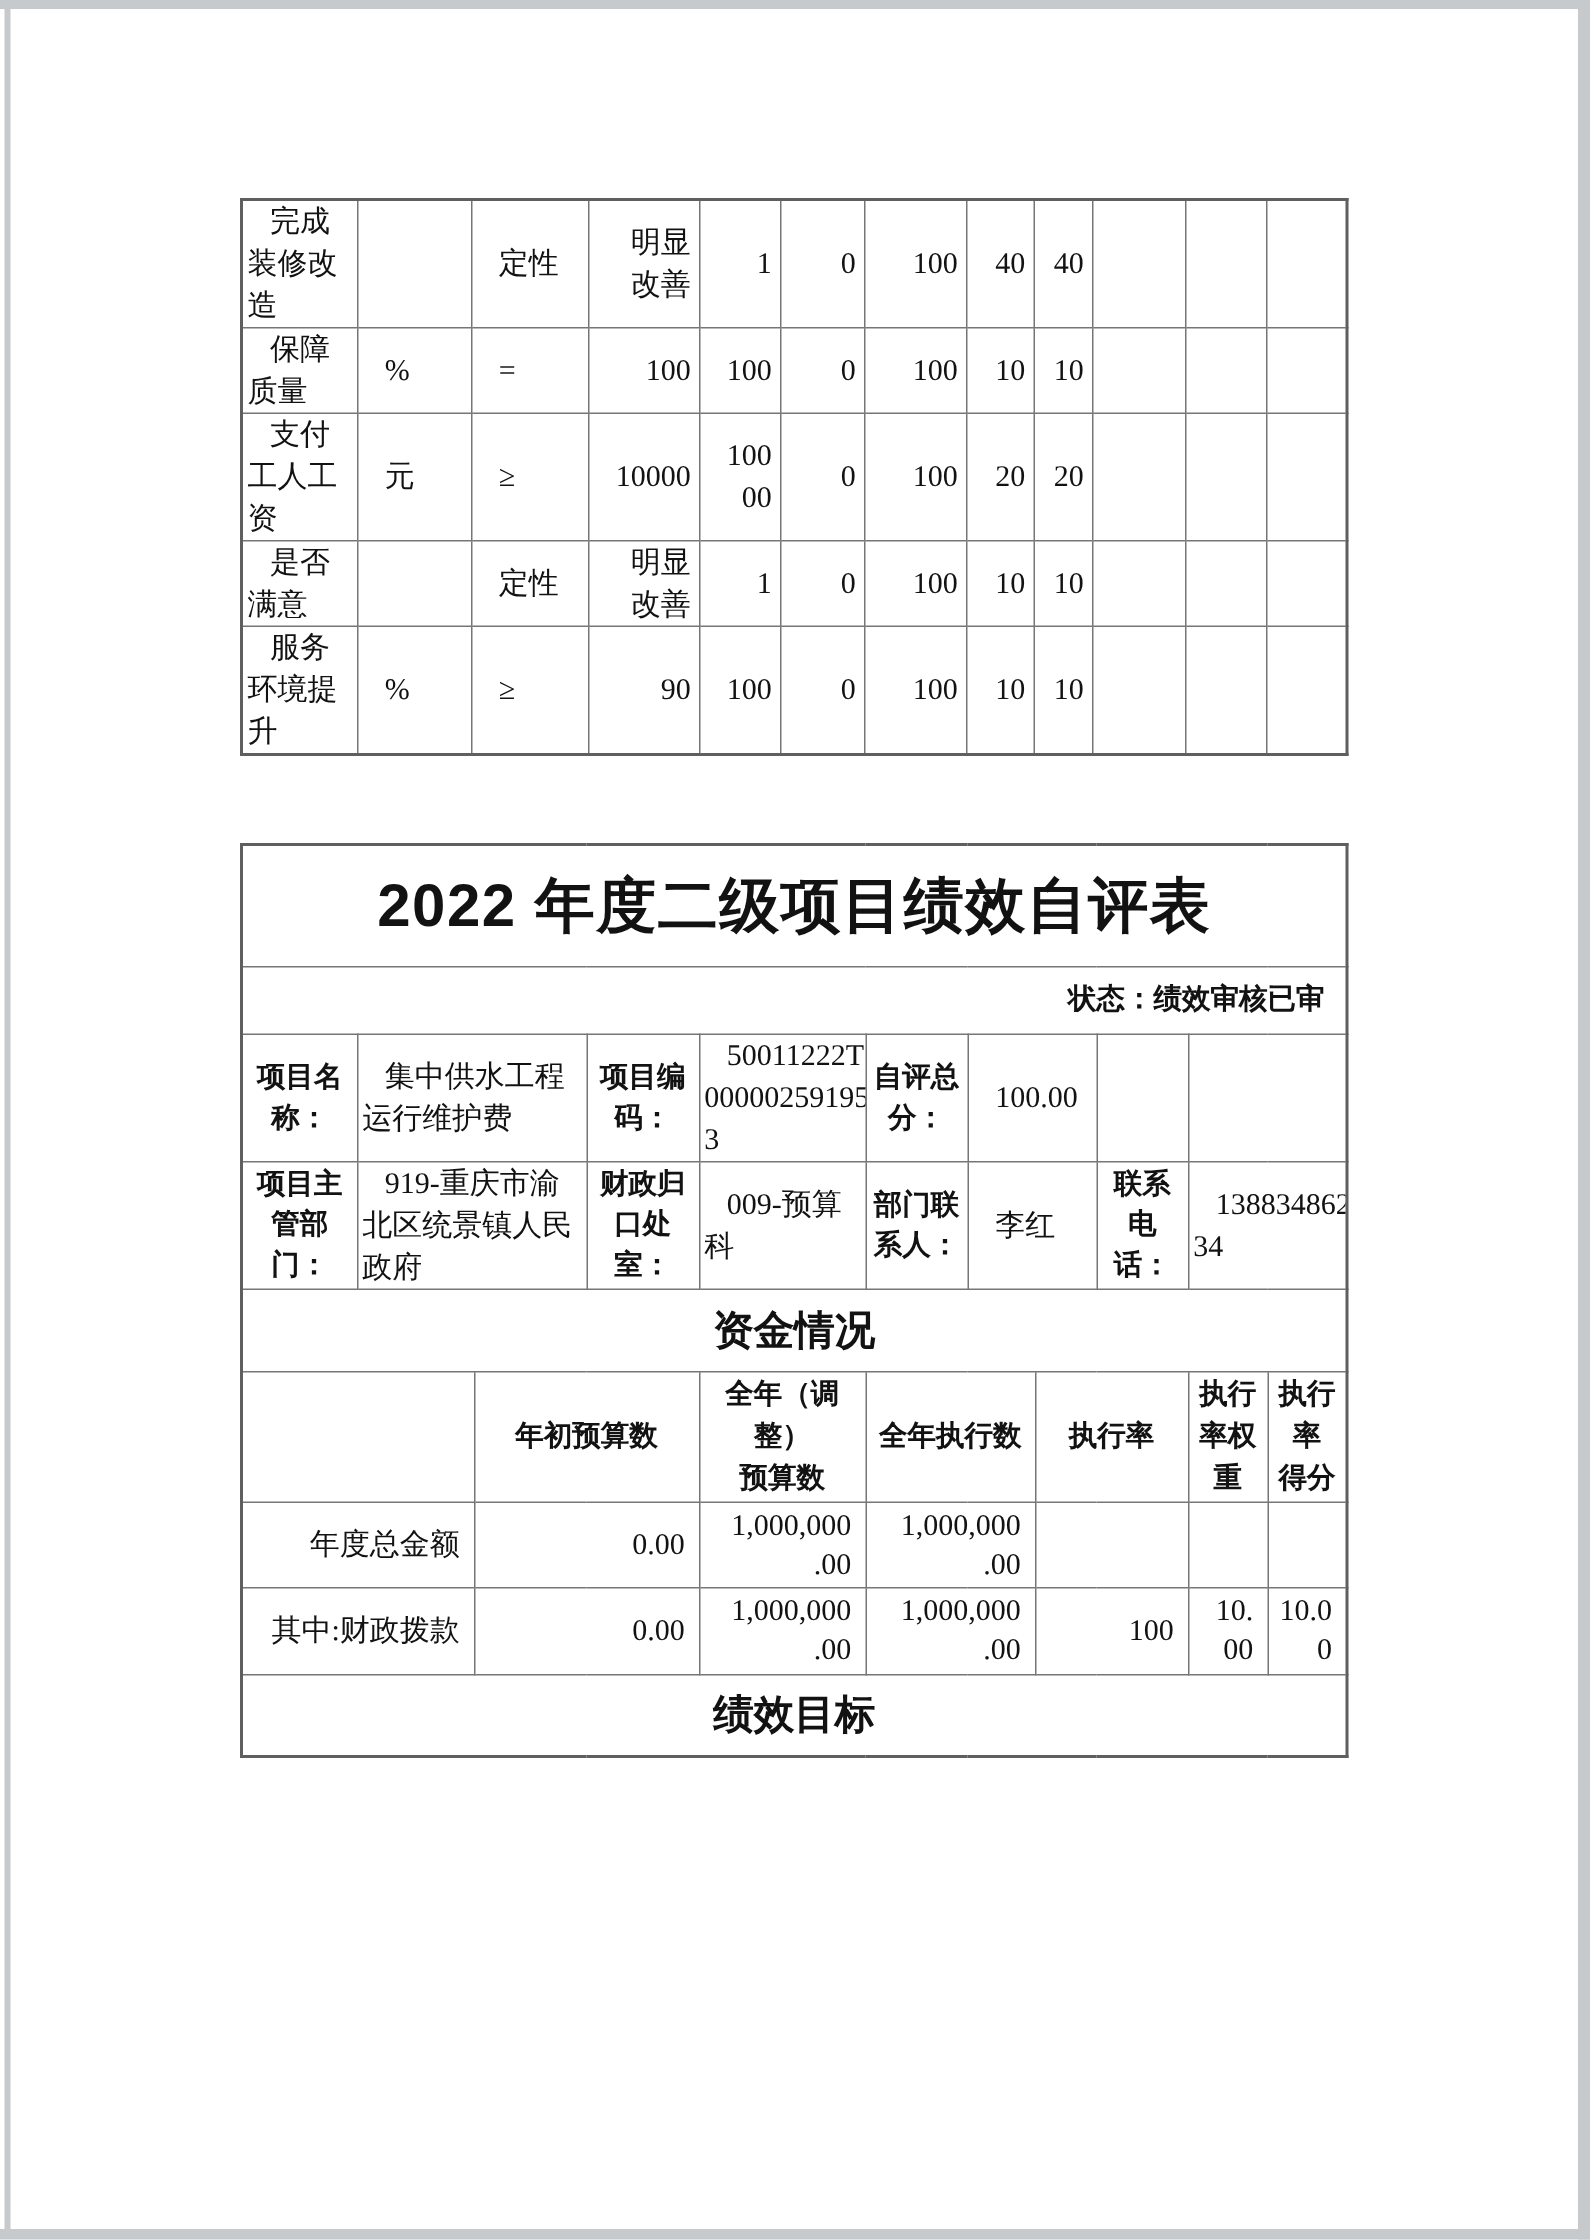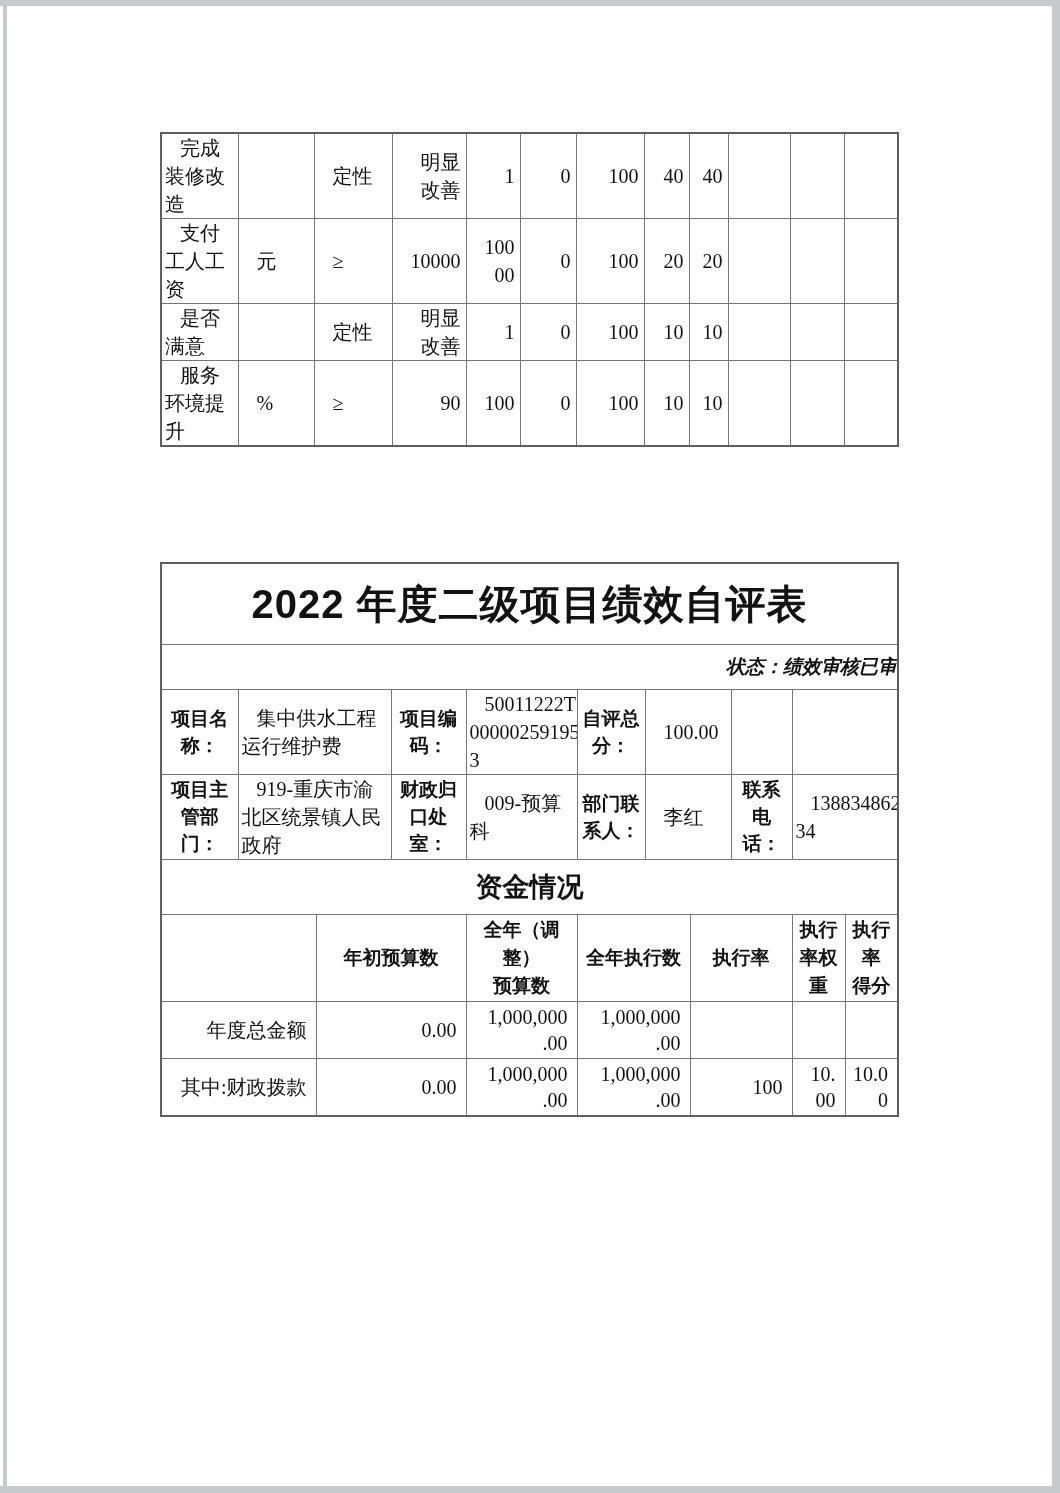--- a/index.html
+++ b/index.html
@@ -62,22 +62,21 @@
     font-weight: bold;
     font-size: 40px;
     text-align: center;
     letter-spacing: 1px;
   }
   .status-cell {
     font-family: "Liberation Sans", "DejaVu Sans", sans-serif;
     font-weight: bold;
     font-size: 19px;
     text-align: right;
-    padding-right: 0;
-    font-style: italic;
+    padding-right: 14px;
   }
   .section-cell {
     font-family: "Liberation Sans", "DejaVu Sans", sans-serif;
     font-weight: bold;
     font-size: 27px;
     text-align: center;
   }
 </style>
 </head>
 <body>
@@ -114,20 +113,35 @@
 改善</td>
       <td class="rnum">1</td>
       <td class="rnum">0</td>
       <td class="rnum">100</td>
       <td class="rnum">40</td>
       <td class="rnum">40</td>
       <td></td>
       <td></td>
       <td></td>
     </tr>
+    <tr style="height:56px;">
+      <td class="ind">保障
+质量</td>
+      <td class="ind">%</td>
+      <td class="ind">=</td>
+      <td class="rnum">100</td>
+      <td class="rnum">100</td>
+      <td class="rnum">0</td>
+      <td class="rnum">100</td>
+      <td class="rnum">10</td>
+      <td class="rnum">10</td>
+      <td></td>
+      <td></td>
+      <td></td>
+    </tr>
     <tr style="height:84px;">
       <td class="ind">支付
 工人工
 资</td>
       <td class="ind">元</td>
       <td class="ind">≥</td>
       <td class="rnum">10000</td>
       <td class="rnum">100
 00</td>
       <td class="rnum">0</td>
@@ -261,15 +275,18 @@
       <td class="num tight">1,000,000
 .00</td>
       <td colspan="2" class="num tight">1,000,000
 .00</td>
       <td colspan="2" class="num tight">100</td>
       <td class="num tight">10.
 00</td>
       <td class="num tight">10.0
 0</td>
     </tr>
+    <tr style="height:55px;">
+      <td colspan="11" class="section-cell">绩效目标</td>
+    </tr>
   </tbody>
     </table>
 </div>
 
 </body></html>

